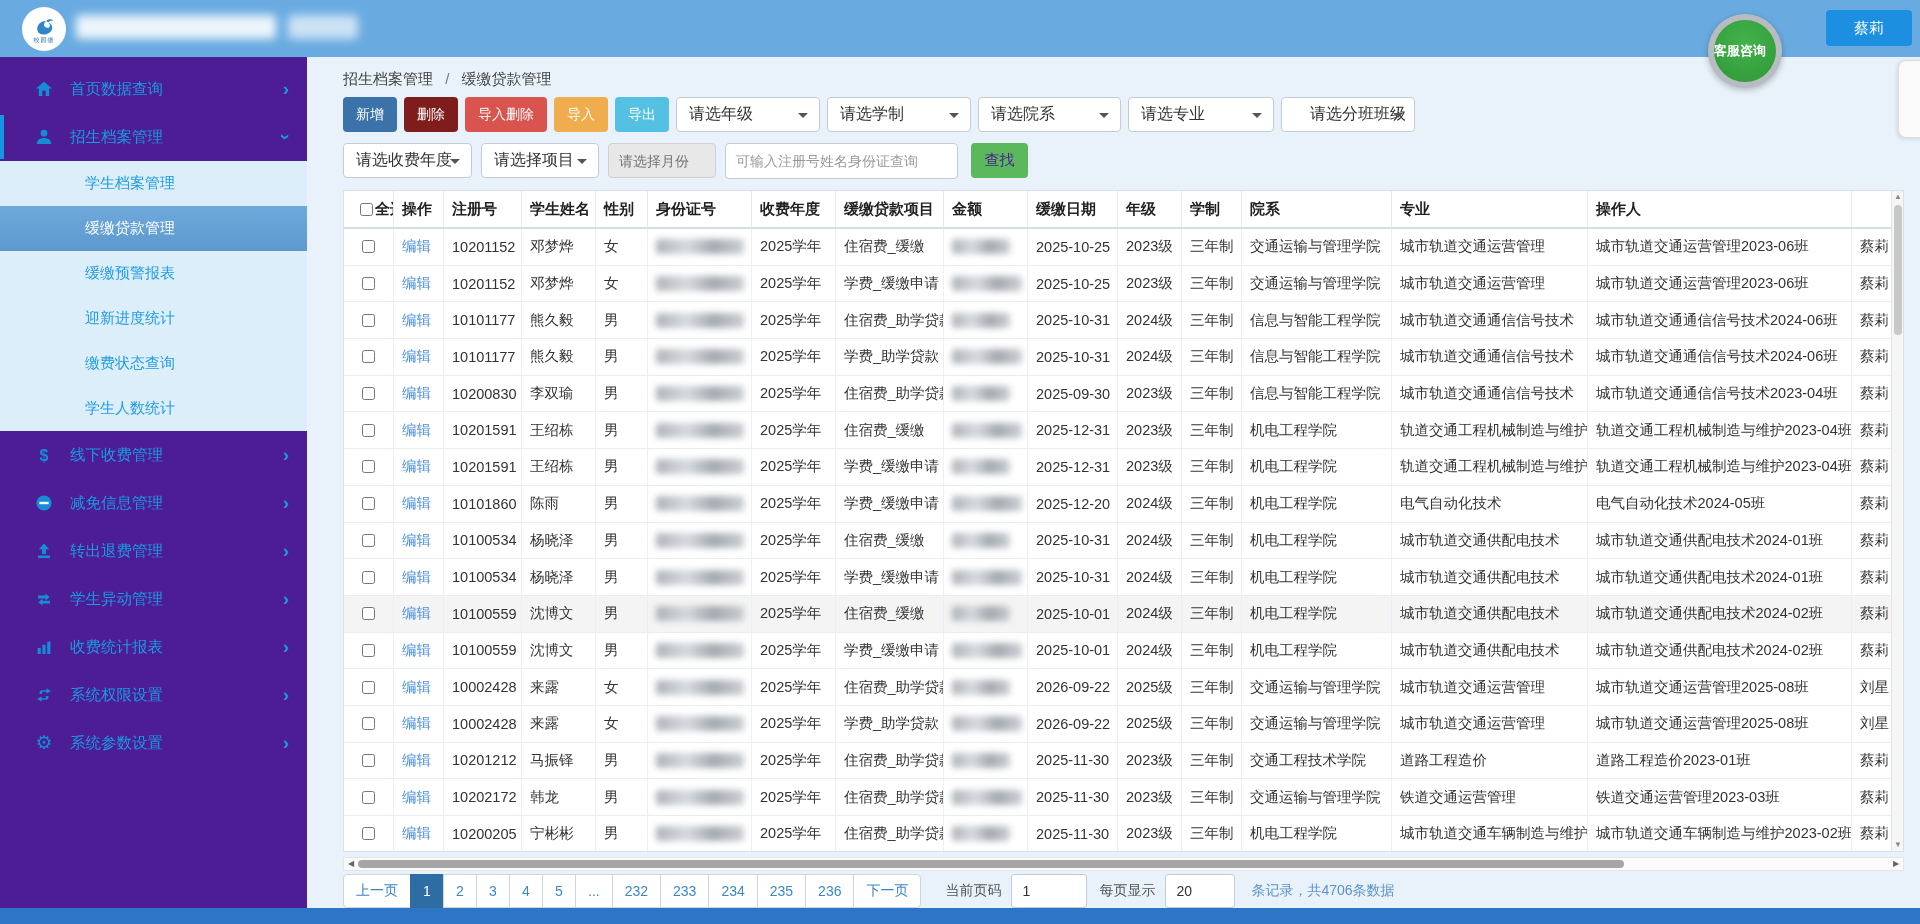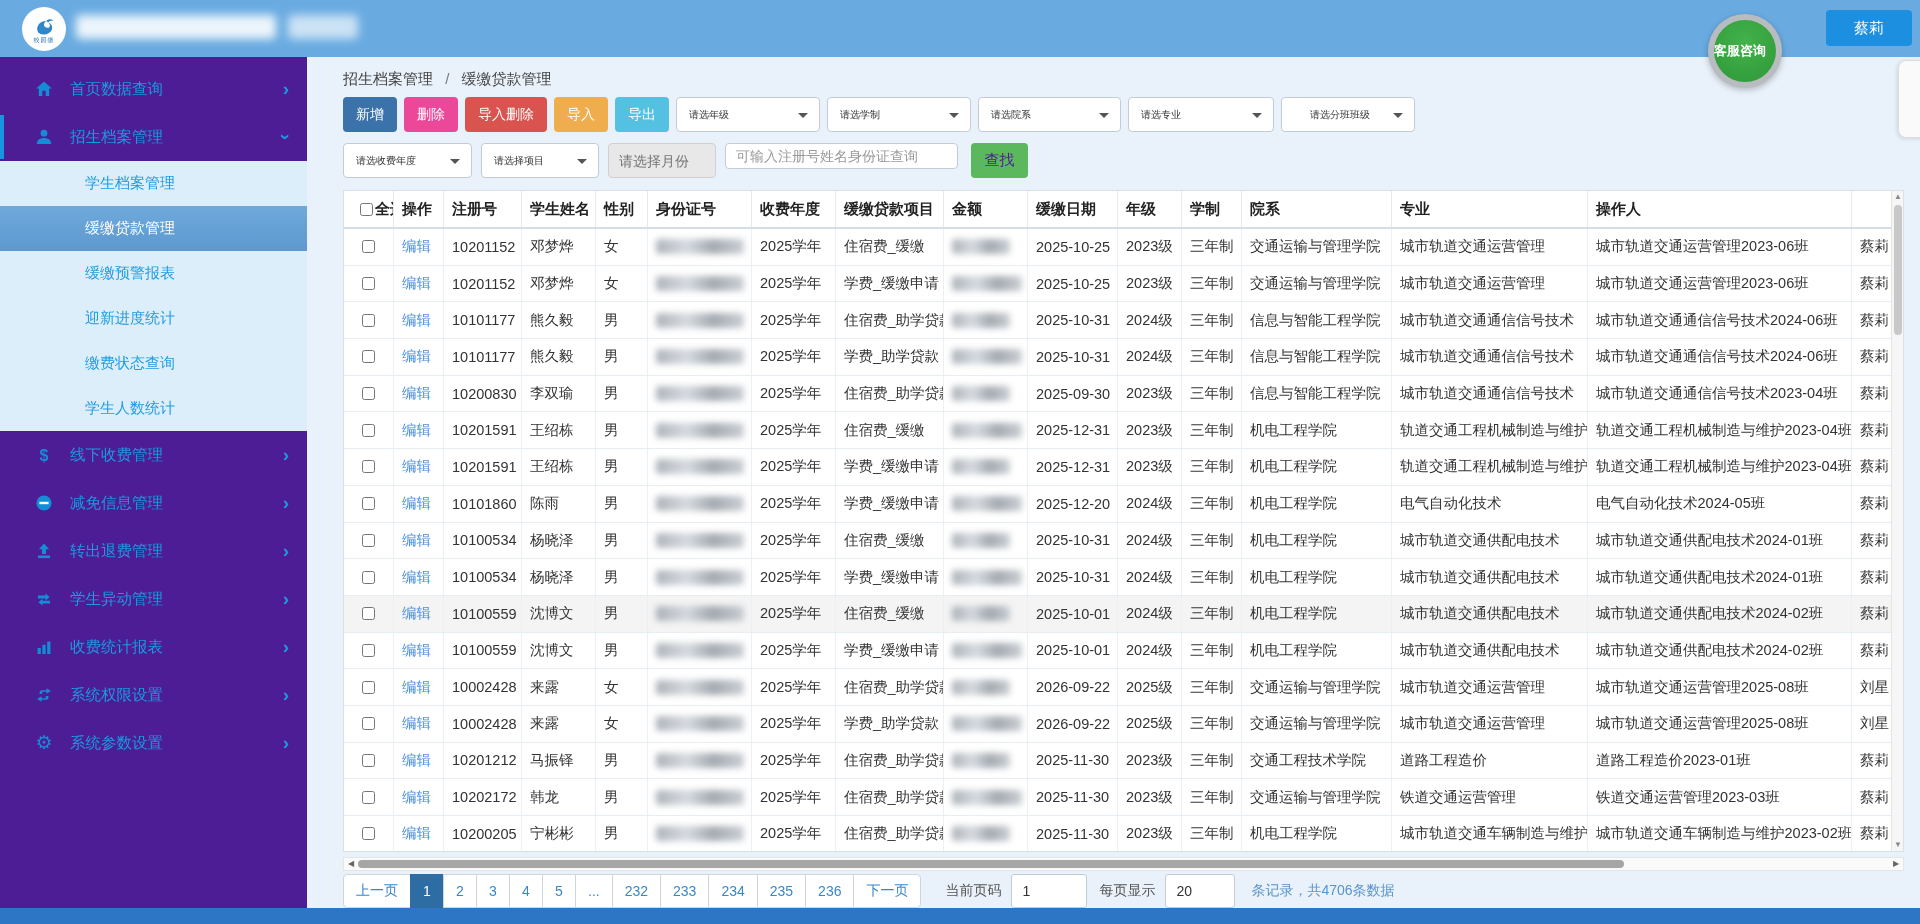--- a/index.html
+++ b/index.html
@@ -42,27 +42,27 @@
 
   
   .main { position:absolute; left:307px; top:57px; right:0; bottom:16px; background:#e9f2fb; overflow:hidden; }
   .breadcrumb { position:absolute; left:36px; top:13px; font-size:15px; color:#444; }
   .breadcrumb .sep { margin:0 8px; color:#777; }
 
   .toolbar-row1 { position:absolute; left:36px; top:40px; height:35px; display:flex; gap:7px; }
   .toolbar-row2 { position:absolute; left:36px; top:86px; height:35px; display:flex; gap:9px; }
   .act-btn { height:35px; padding:0 13px; border:none; border-radius:4px; color:#fff; font-size:14px; cursor:pointer; white-space:nowrap; }
   .select { position:relative; height:35px; background:#fff; border:1px solid #c3ccd4; border-radius:4px;
-    font-size:10px; color:#333; display:flex; align-items:center; padding:0 26px 0 12px; cursor:pointer; white-space:nowrap; }
+    font-size:16px; color:#333; display:flex; align-items:center; padding:0 26px 0 12px; cursor:pointer; white-space:nowrap; }
   .select::after { content:""; position:absolute; right:11px; top:15px; border:5px solid transparent; border-top-color:#555; }
   .sel-grade{width:144px;} .sel-system{width:144px;} .sel-college{width:143px;} .sel-major{width:146px;} .sel-class{width:134px;padding-left:28px;}
   .sel-feeyear{width:129px;} .sel-item{width:118px;}
   .month-input { width:108px; height:35px; background:#e8e8e8; border:1px solid #d0d0d0; border-radius:4px;
     font-size:14px; color:#999; padding:0 10px; }
-  .search-input { width:233px; height:26px; background:#fff; border:1px solid #c3ccd4; border-radius:4px;
+  .search-input { width:233px; height:36px; background:#fff; border:1px solid #c3ccd4; border-radius:4px;
     font-size:14px; color:#7f1d1d; padding:0 10px; }
   .search-input::placeholder { color:#999; }
   .search-btn { width:57px; height:35px; background:#5cb85c; border:none; border-radius:4px; color:#4c1d95; font-size:15px; cursor:pointer; margin-left:4px; }
 
   
   .table-wrap { position:absolute; left:36px; top:133px; width:1561px; height:662px; background:#fff;
     border:1px solid #d8e0e8; overflow:hidden; }
   .grid-row { display:grid; grid-template-columns:50px 50px 78px 74px 52px 104px 84px 108px 84px 90px 64px 60px 150px 196px 264px 74px; }
   .thead { height:38px; border-bottom:2px solid #d5dde5; }
   .th { display:flex; align-items:center; padding-left:8px; font-size:15px; font-weight:bold; color:#222;
@@ -229,21 +229,21 @@
   <div class="main">
 
     <div class="breadcrumb">
       <span>招生档案管理</span>
       <span class="sep">/</span>
       <span>缓缴贷款管理</span>
     </div>
 
     <div class="toolbar-row1" id="toolbarRow1">
         <button class="act-btn" style="background: rgb(59, 114, 170);">新增</button>
-        <button class="act-btn" style="background: #ec4899;">删除</button>
+        <button class="act-btn" style="background: #7f1d1d;">删除</button>
         <button class="act-btn" style="background: rgb(217, 83, 79);">导入删除</button>
         <button class="act-btn" style="background: rgb(240, 173, 78);">导入</button>
         <button class="act-btn" style="background: rgb(84, 193, 226);">导出</button>
         <div class="select sel-grade">请选年级</div>
         <div class="select sel-system">请选学制</div>
         <div class="select sel-college">请选院系</div>
         <div class="select sel-major">请选专业</div>
         <div class="select sel-class">请选分班班级</div>
       </div>
 

